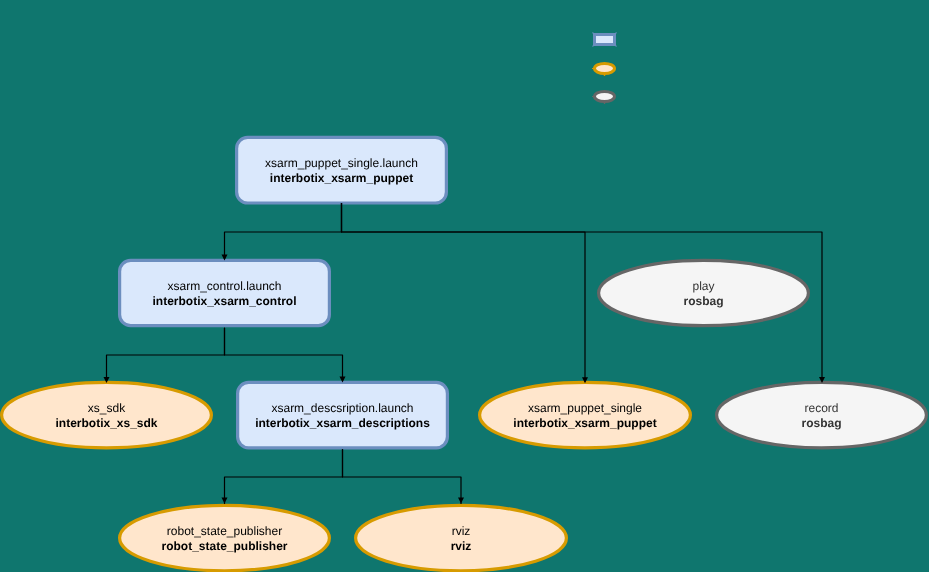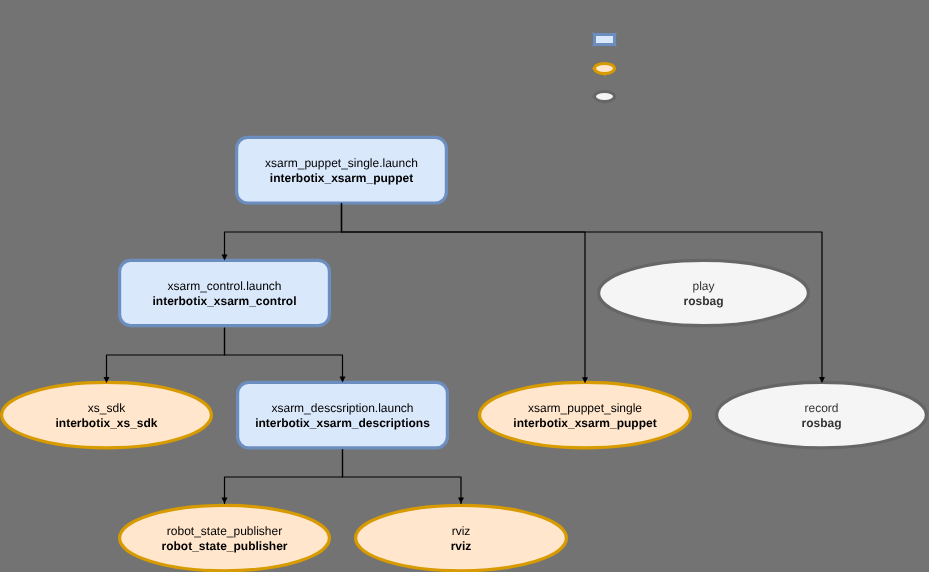--- a/index.html
+++ b/index.html
@@ -3,21 +3,21 @@
 <meta charset="utf-8">
 <title>ROS launch graph</title>
 <style>
   html, body { margin:0; padding:0; background:#000000; }
   body {
     width:929px; height:572px; overflow:hidden;
     font-family:"Liberation Sans", sans-serif;
     -webkit-font-smoothing:antialiased;
     text-rendering:geometricPrecision;
   }
-  #canvas { position:relative; width:929px; height:572px; background:#737373; overflow:hidden; }
+  #canvas { position:relative; width:929px; height:572px; background:#0f766e; overflow:hidden; }
   svg.graph { position:absolute; left:0; top:0; width:929px; height:572px; display:block; }
   .nodelabel { font-family:"Liberation Sans", sans-serif; font-size:12px; text-anchor:middle; }
   .nodelabel .bold { font-weight:bold; }
   .edge-line { fill:none; stroke-width:1.2; stroke-linejoin:round; }
   .arrowhead { stroke:none; }
 </style>
 </head>
 <body>
 
 <div id="canvas">

